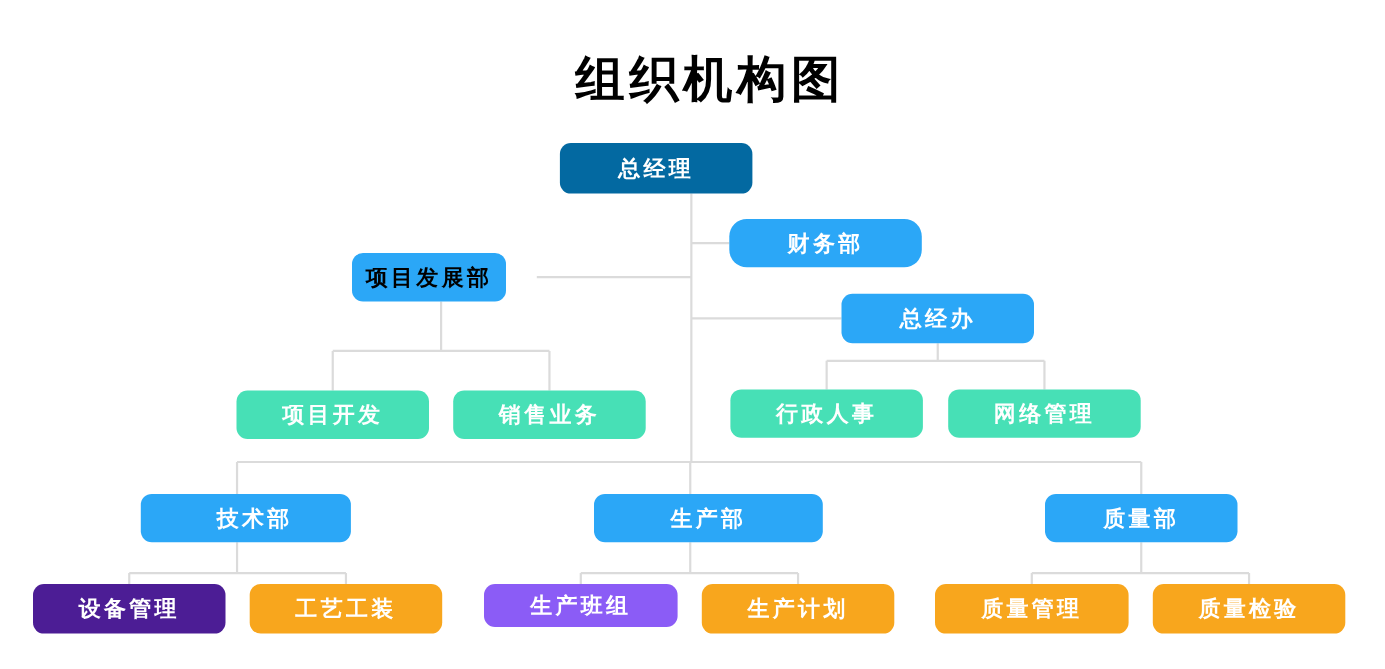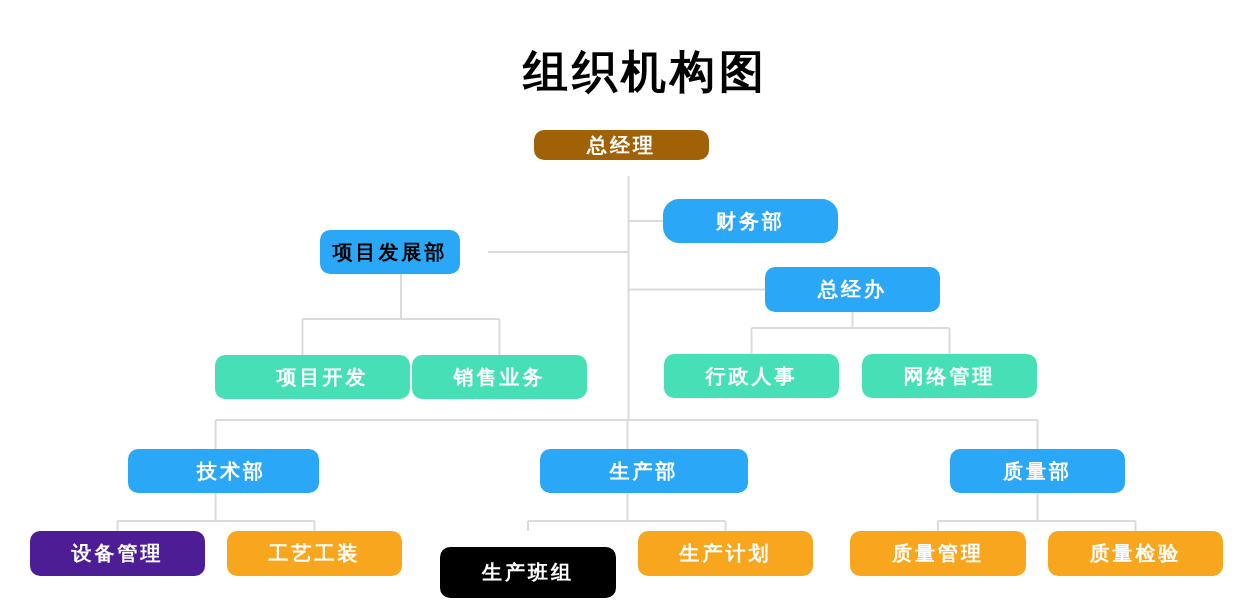--- a/index.html
+++ b/index.html
@@ -49,31 +49,31 @@
 </style>
 </head>
 <body>
 
 <div class="canvas">
   <h1 class="chart-title" style="color: rgb(0, 0, 0);">组织机构图</h1>
   <svg class="connectors" width="1259" height="608" viewBox="0 0 1259 608" style="stroke: rgb(219, 219, 219);">
       <path d="M628.5,221 H663 M628.5,252 H488 M628.5,289.5 H765 M628.5,176 V420 M215.5,420 H1037.5 M215.5,420 V449 M627.5,420 V449 M1037.5,420 V449 M401,274 V319 M302.5,319 H499.5 M302.5,319 V355 M499.5,319 V355 M852.5,312 V328 M751.5,328 H949.5 M751.5,328 V354 M949.5,328 V354 M215.5,493 V521 M117.5,521 H314.5 M117.5,521 V531 M314.5,521 V531 M627.5,493 V521 M528,521 H725.5 M528,521 V531 M725.5,521 V531 M1037.5,493 V521 M938,521 H1135.5 M938,521 V531 M1135.5,521 V531"></path>
     </svg>
   <div id="nodes">
-      <div class="node" style="left: 534px; top: 130px; width: 175px; height: 30px; background: #a16207; color: rgb(255, 255, 255);">总经理</div>
+      <div class="node" style="left: 509px; top: 130px; width: 175px; height: 46px; background: #0369a1; color: rgb(255, 255, 255);">总经理</div>
       <div class="node" style="left: 663px; top: 199px; width: 175px; height: 44px; background: rgb(43, 167, 247); color: rgb(255, 255, 255); border-radius: 16px;">财务部</div>
       <div class="node" style="left: 320px; top: 230px; width: 140px; height: 44px; background: rgb(43, 167, 247); color: #000000;">项目发展部</div>
       <div class="node" style="left: 765px; top: 267px; width: 175px; height: 45px; background: rgb(43, 167, 247); color: rgb(255, 255, 255);">总经办</div>
-      <div class="node" style="left: 215px; top: 355px; width: 175px; height: 44px; background: rgb(71, 224, 182); color: rgb(255, 255, 255); padding-left: 20px;">项目开发</div>
+      <div class="node" style="left: 215px; top: 355px; width: 175px; height: 44px; background: rgb(71, 224, 182); color: rgb(255, 255, 255);">项目开发</div>
       <div class="node" style="left: 412px; top: 355px; width: 175px; height: 44px; background: rgb(71, 224, 182); color: rgb(255, 255, 255);">销售业务</div>
       <div class="node" style="left: 664px; top: 354px; width: 175px; height: 44px; background: rgb(71, 224, 182); color: rgb(255, 255, 255);">行政人事</div>
       <div class="node" style="left: 862px; top: 354px; width: 175px; height: 44px; background: rgb(71, 224, 182); color: rgb(255, 255, 255);">网络管理</div>
       <div class="node" style="left: 128px; top: 449px; width: 175px; height: 44px; background: rgb(43, 167, 247); color: rgb(255, 255, 255); padding-left: 16px;">技术部</div>
       <div class="node" style="left: 540px; top: 449px; width: 208px; height: 44px; background: rgb(43, 167, 247); color: rgb(255, 255, 255);">生产部</div>
       <div class="node" style="left: 950px; top: 449px; width: 175px; height: 44px; background: rgb(43, 167, 247); color: rgb(255, 255, 255);">质量部</div>
       <div class="node" style="left: 30px; top: 531px; width: 175px; height: 45px; background: #4c1d95; color: rgb(255, 255, 255);">设备管理</div>
       <div class="node" style="left: 227px; top: 531px; width: 175px; height: 45px; background: rgb(248, 166, 29); color: rgb(255, 255, 255);">工艺工装</div>
-      <div class="node" style="left: 440px; top: 547px; width: 176px; height: 51px; background: #000000; color: rgb(255, 255, 255);">生产班组</div>
+      <div class="node" style="left: 440px; top: 531px; width: 176px; height: 39px; background: #8b5cf6; color: rgb(255, 255, 255);">生产班组</div>
       <div class="node" style="left: 638px; top: 531px; width: 175px; height: 45px; background: rgb(248, 166, 29); color: rgb(255, 255, 255);">生产计划</div>
       <div class="node" style="left: 850px; top: 531px; width: 176px; height: 45px; background: rgb(248, 166, 29); color: rgb(255, 255, 255);">质量管理</div>
       <div class="node" style="left: 1048px; top: 531px; width: 175px; height: 45px; background: rgb(248, 166, 29); color: rgb(255, 255, 255);">质量检验</div>
     </div>
 </div>
 
 </body></html>

